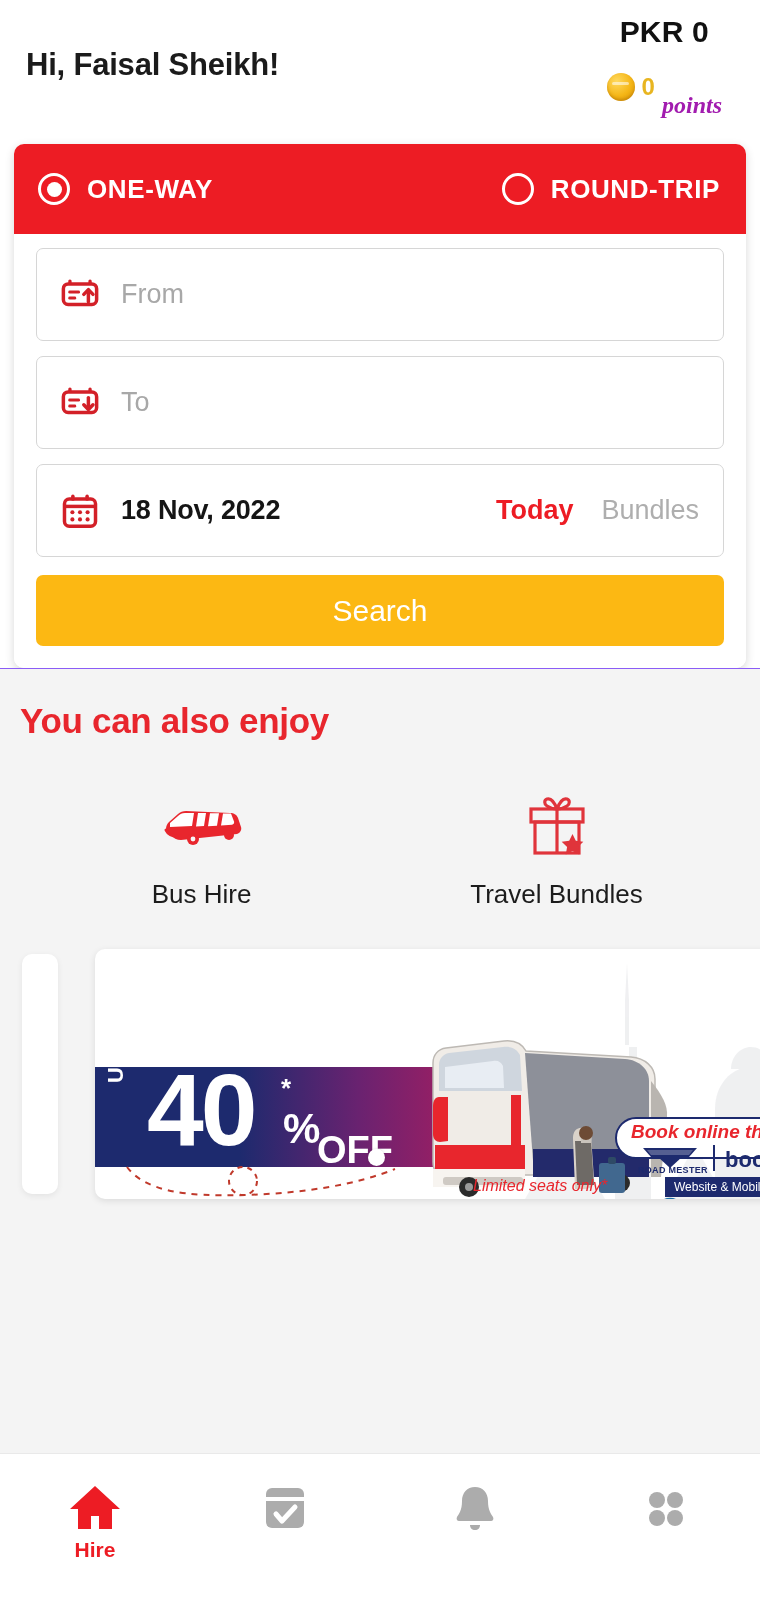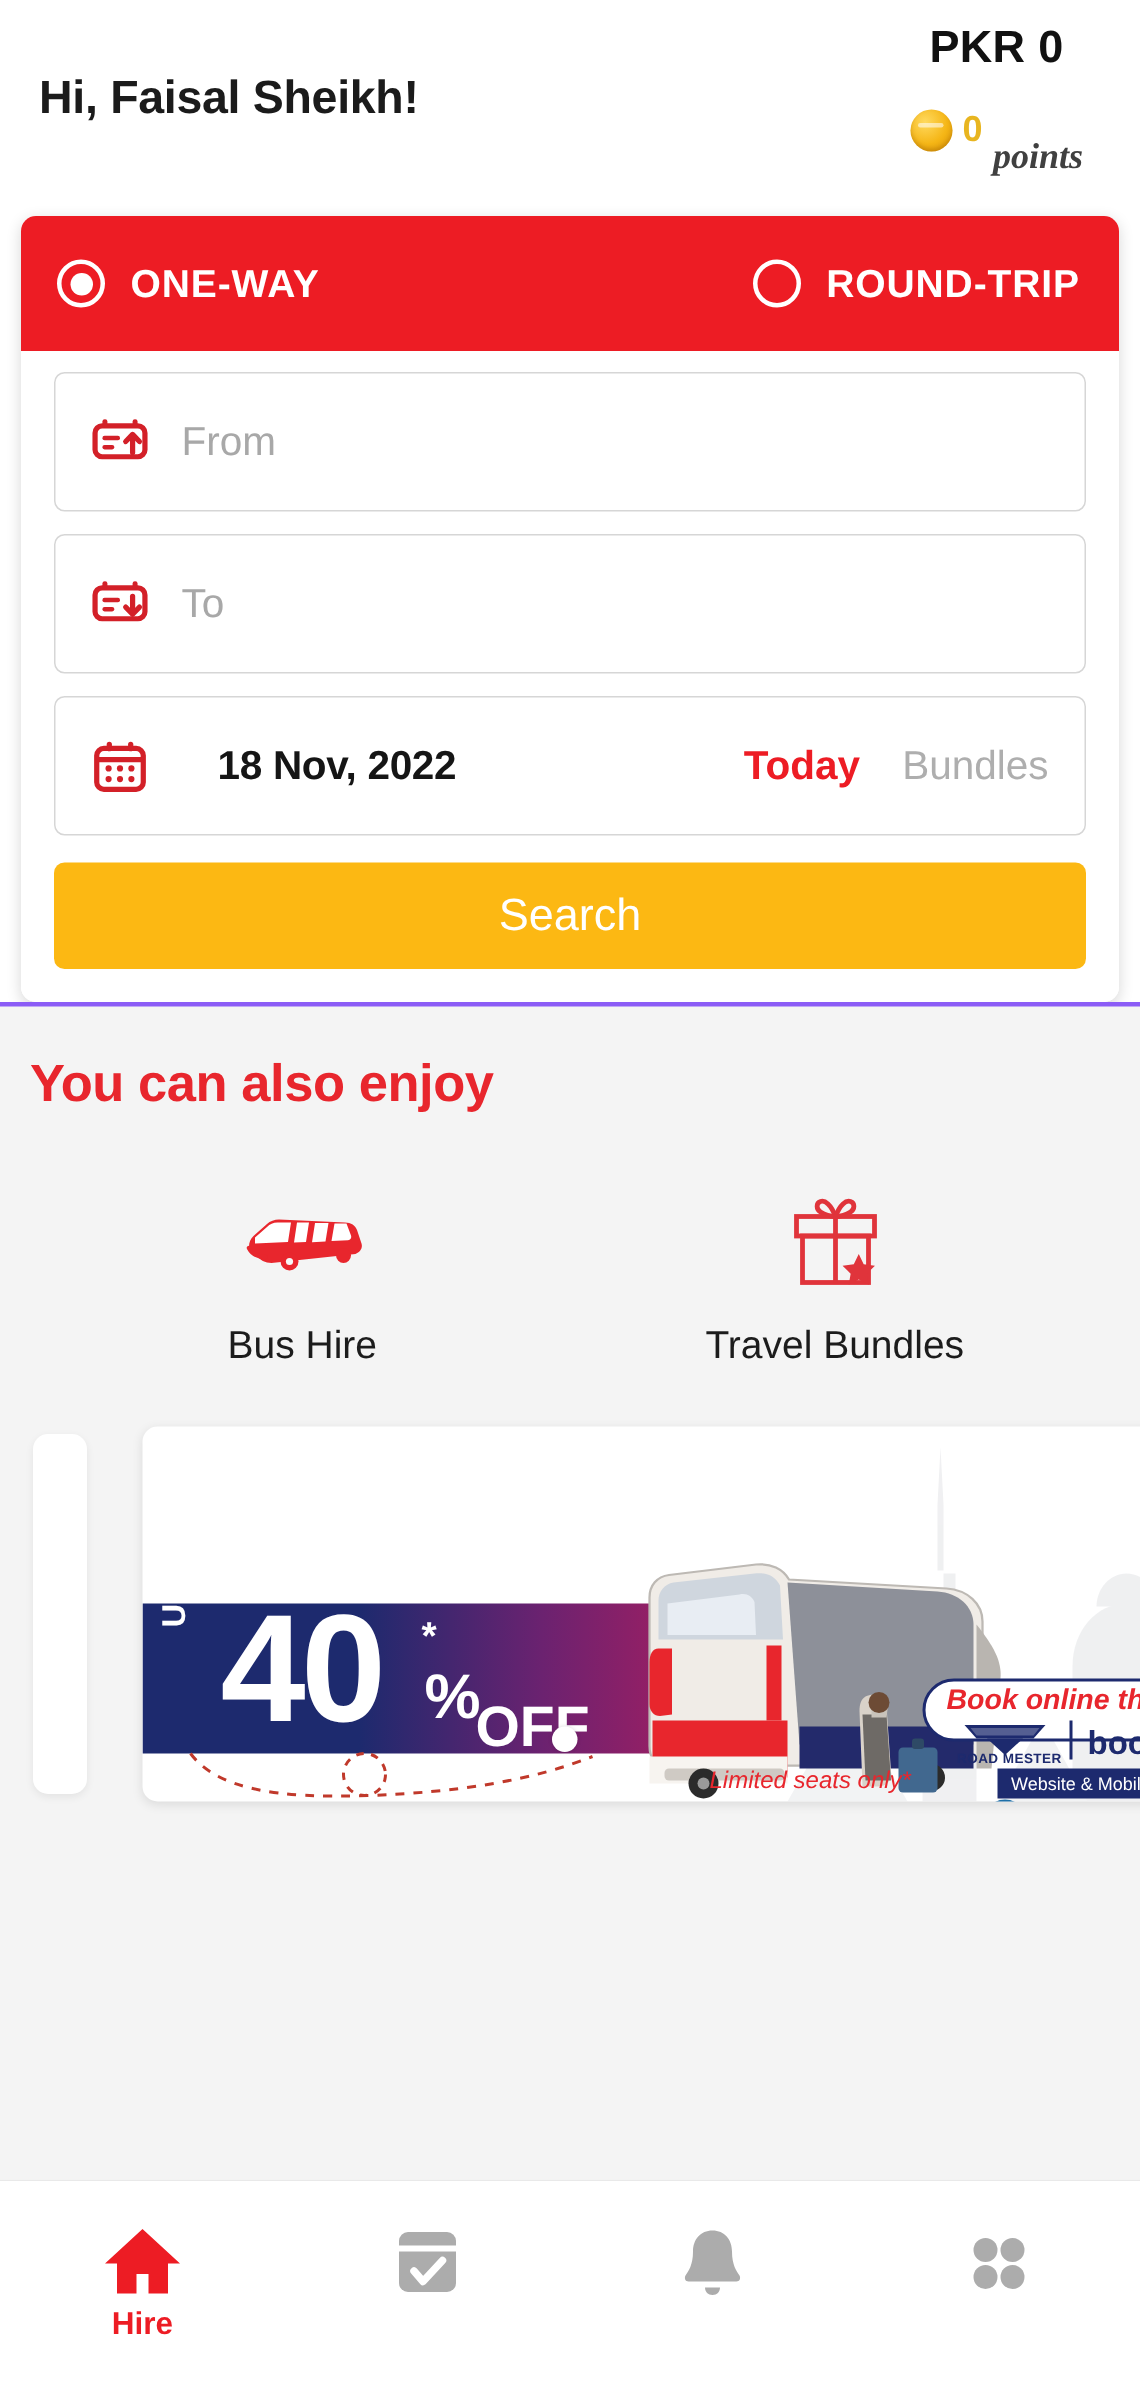--- a/index.html
+++ b/index.html
@@ -47,21 +47,21 @@
     box-shadow:inset 0 -2px 3px rgba(150,90,0,.35);
     position:relative;
   }
   .coin::after{
     content:"";
     position:absolute; left:5px; top:9px; width:17px; height:3px;
     background:rgba(255,255,255,.55); border-radius:2px;
   }
   .points-num { font-size:24px; color:#e8b520; font-weight:600; }
   .points-label {
-    font-size:24px; color:#404040;
+    font-size:24px; color:#a21caf;
     font-style:italic; font-weight:700;
     font-family:"Liberation Serif", serif;
     margin-top:37px;
   }
 
   
   .search-card {
     margin:14px 14px 0 14px;
     background:#ffffff;
     border-radius:10px;
@@ -100,21 +100,21 @@
     display:flex;
     align-items:center;
     padding:0 24px;
     margin-bottom:15px;
     background:#fff;
   }
   .field .icon { flex:0 0 auto; width:38px; height:38px; margin-right:22px; display:block; }
   .field .ph { font-size:27px; color:#a8a8a8; }
   .date-row { justify-content:flex-start; }
   .date-text {
-    font-size:27px; color:#151515; font-weight:700; letter-spacing:-0.2px;margin-left:24px;
+    font-size:27px; color:#151515; font-weight:700; letter-spacing:-0.2px;
   }
   .quick {
     margin-left:auto;
     display:flex; align-items:center; gap:28px;
   }
   .quick-today { font-size:27px; color:#ed1c24; font-weight:700; }
   .quick-tomorrow { font-size:27px; color:#aeaeae; font-weight:400; }
 
   .search-btn {
     width:100%;
@@ -129,21 +129,21 @@
     margin-top:3px;
   }
 
   
   .enjoy-section {
     position:absolute;
     left:0; right:0;
     top:668px;
     bottom:147px;
     background:#f4f4f4;
-    border-top:3px solid #8b5cf6;
+    border-top:1px solid #8b5cf6;
   }
   .enjoy-title {
     font-size:35px;
     font-weight:700;
     color:#e8262d;
     padding:32px 0 0 20px;
     letter-spacing:-0.3px;
   }
   .shortcuts {
     display:flex;

